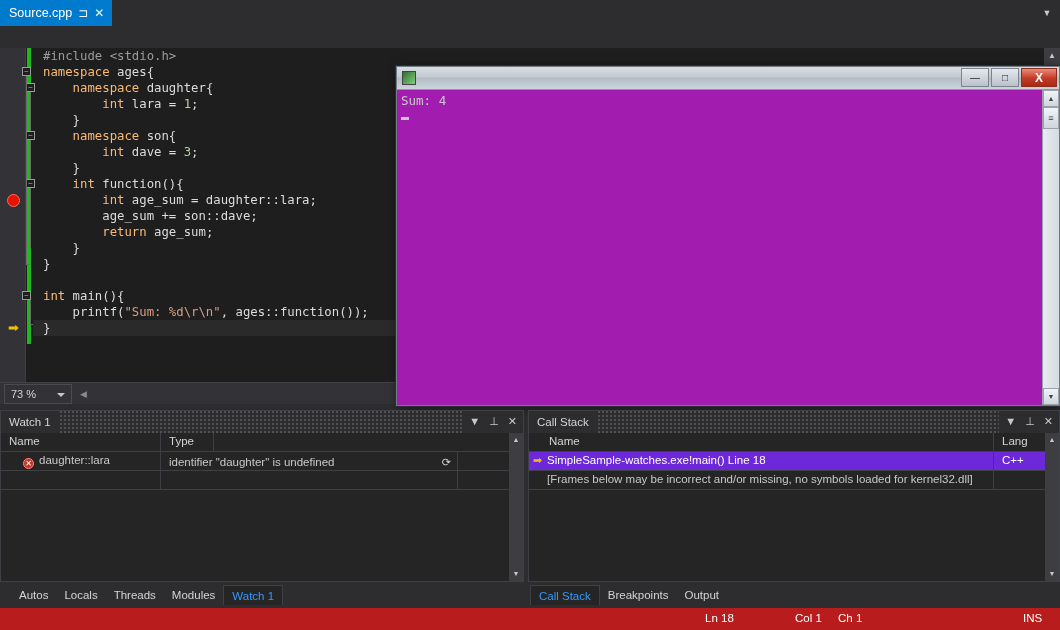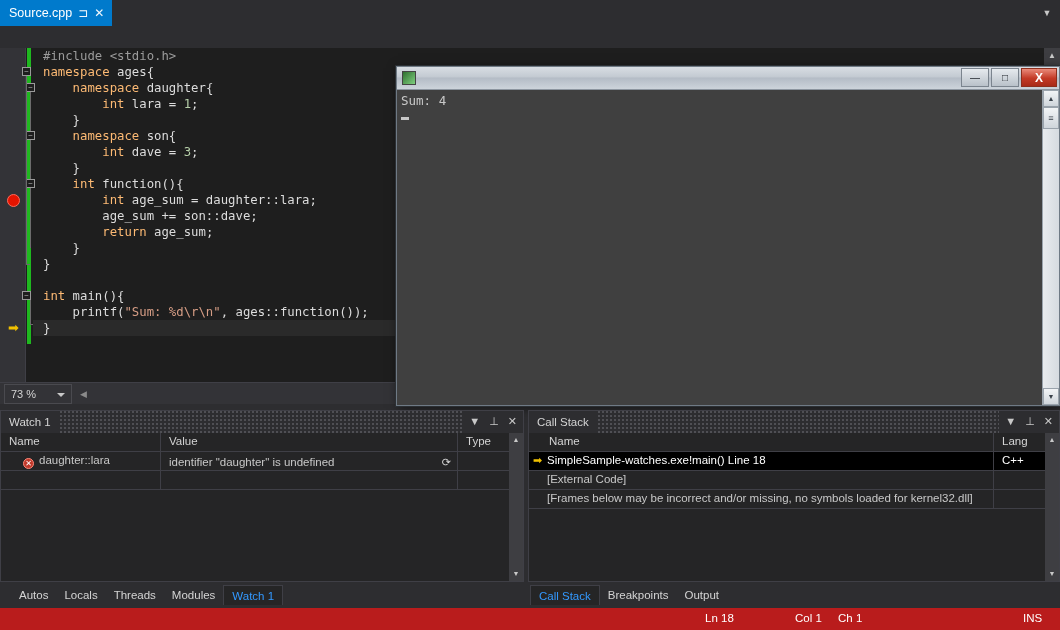--- a/index.html
+++ b/index.html
@@ -91,21 +91,21 @@
       border-bottom:1px solid #8d96a0; display:flex; align-items:center; padding-left:5px; }
   .console-title .ico { width:14px; height:14px; margin-right:6px;
       background:linear-gradient(135deg,#2f6f2f,#7fd07f); border:1px solid #444; }
   .console-title .txt { font-size:11.5px; color:#10161d; white-space:nowrap; overflow:hidden; }
   .win-btns { position:absolute; right:2px; top:1px; display:flex; gap:2px; }
   .win-btn { width:28px; height:19px; border:1px solid #7b848e; color:#1a1f25;
       font-size:10px; display:flex; align-items:center; justify-content:center;
       background:linear-gradient(180deg,#e6eaee,#b9c1c9); }
   .win-btn.close { width:36px; color:#fff; font-weight:bold; font-size:12px;
       background:linear-gradient(180deg,#e98a7a,#c33a26 55%,#a82a18); border-color:#8d2e1c; }
-  .console-body { position:absolute; left:0; top:23px; right:0; bottom:0; background:#404040;
+  .console-body { position:absolute; left:0; top:23px; right:0; bottom:0; background:#a21caf;
       color:#c8c8c8; font-family:"DejaVu Sans Mono", monospace; font-size:12.5px;
       line-height:15px; padding:3px 0 0 4px; white-space:pre; }
   .console-cursor { display:inline-block; width:8px; height:3px; background:#c8c8c8;
       vertical-align:baseline; }
   .console-vscroll { position:absolute; right:0; top:23px; width:17px; bottom:0;
       background:linear-gradient(90deg,#e8ebee,#d6dbe0); border-left:1px solid #9aa3ac; }
   .cvs-btn { position:absolute; left:0; width:16px; height:17px;
       background:linear-gradient(180deg,#f2f4f6,#cfd5db); border:1px solid #9aa3ac;
       color:#39414a; font-size:7px; text-align:center; line-height:15px; }
   .cvs-grip { position:absolute; left:0; top:17px; width:16px; height:22px;
@@ -122,21 +122,21 @@
       background-size:4px 4px; background-position:0 11px; opacity:.85; }
   .head-btns { position:absolute; right:6px; top:3px; display:flex; gap:9px; align-items:center; }
   .head-btns span { color:#c8c8c8; font-size:11px; line-height:14px; }
 
   .grid-head { height:19px; background:#252526; border-bottom:1px solid #3f3f46;
                display:flex; color:#d4d4d4; font-size:11.5px; }
   .grid-head .cell { padding:2px 0 0 8px; border-right:1px solid #3f3f46; height:19px; }
   .grid-row { height:19px; display:flex; font-size:11.5px; color:#c8c8c8; }
   .grid-row .cell { padding:2px 0 0 8px; border-right:1px solid #3f3f46;
                     border-bottom:1px solid #3f3f46; height:19px; overflow:hidden; white-space:nowrap; }
-  .grid-row.sel { background:#000000; color:#ffffff; }
+  .grid-row.sel { background:#6d28d9; color:#ffffff; }
 
   .err-ico { display:inline-block; width:11px; height:11px; border-radius:50%;
       background:#c0392b; border:1px solid #ff8a7a; color:#fff; font-size:8px;
       line-height:10px; text-align:center; vertical-align:-2px; margin-right:5px; }
   .refresh-ico { color:#dcdcdc; font-size:11px; }
   .stack-arrow { color:#f0c000; font-size:11px; }
 
   .p-vscroll { position:absolute; right:0; top:22px; width:14px; bottom:0; background:#3e3e42; }
   .p-vscroll .arr { position:absolute; left:0; width:14px; height:14px; color:#c8c8c8;
       font-size:7px; text-align:center; line-height:14px; }
@@ -233,21 +233,20 @@
       <span class="title">Watch 1</span>
       <span class="dots"></span>
       <span class="head-btns">
         <span>▼</span>
         <span>⊥</span>
         <span>✕</span>
       </span>
     </div>
     <div class="grid-head" id="watch-grid-head">
         <div class="cell" style="width: 160px;">Name</div>
-        <div class="cell" style="width: 297px;">Value</div>
         <div class="cell" style="width: 53px;">Type</div>
       </div>
     <div id="watch-grid-rows">
         <div class="grid-row">
           <div class="cell" style="width: 160px; padding-left: 22px;"><span class="err-ico">✕</span><span>daughter::lara</span></div>
           <div class="cell" style="width: 297px; display: flex; align-items: center; justify-content: space-between; padding-right: 6px;">
             <span>identifier "daughter" is undefined</span>
             <span class="refresh-ico">⟳</span>
           </div>
           <div class="cell" style="width: 53px;"></div>
@@ -279,24 +278,20 @@
     <div class="grid-head" id="cs-grid-head">
         <div class="cell" style="width: 465px; padding-left: 20px;">Name</div>
         <div class="cell" style="width: 52px;">Lang</div>
       </div>
     <div id="cs-grid-rows">
         <div class="grid-row sel">
           <div class="cell" style="width: 465px; padding-left: 4px;"><span class="stack-arrow" style="display: inline-block; width: 14px;">➡</span><span>SimpleSample-watches.exe!main() Line 18</span></div>
           <div class="cell" style="width: 52px;">C++</div>
         </div>
         <div class="grid-row">
-          <div class="cell" style="width: 465px; padding-left: 4px;"><span class="stack-arrow" style="display: inline-block; width: 14px;"></span><span>[External Code]</span></div>
-          <div class="cell" style="width: 52px;"></div>
-        </div>
-        <div class="grid-row">
           <div class="cell" style="width: 465px; padding-left: 4px;"><span class="stack-arrow" style="display: inline-block; width: 14px;"></span><span>[Frames below may be incorrect and/or missing, no symbols loaded for kernel32.dll]</span></div>
           <div class="cell" style="width: 52px;"></div>
         </div>
       </div>
     <div class="p-vscroll">
       <div class="arr" style="top:0;">▲</div>
       <div class="arr" style="bottom:0;">▼</div>
     </div>
   </div>
 

